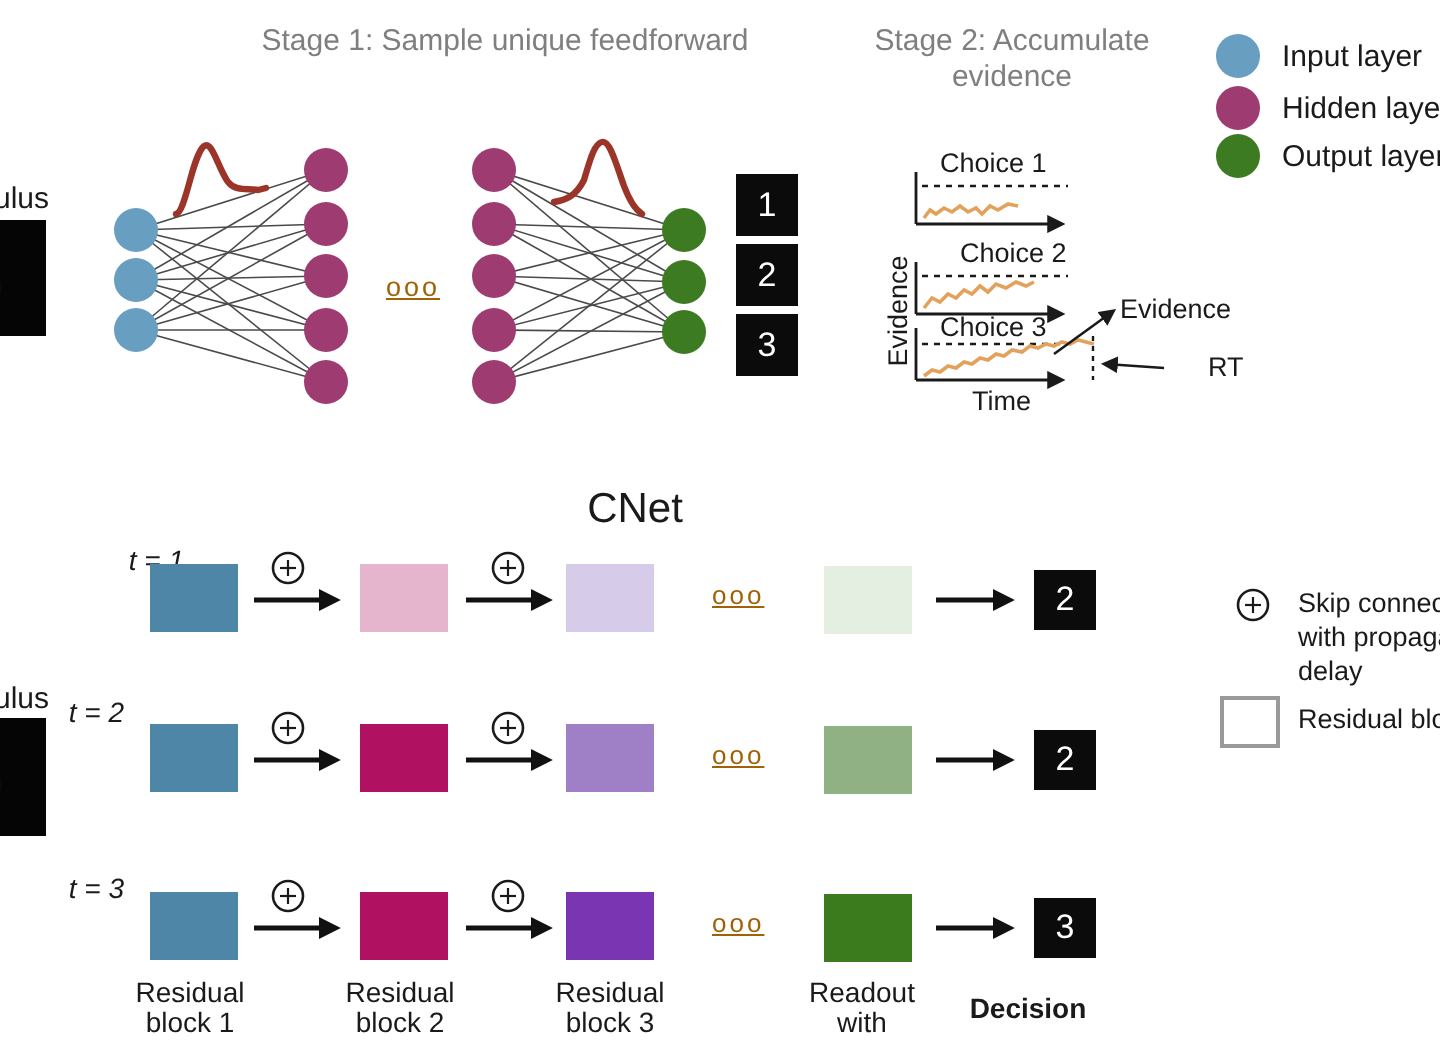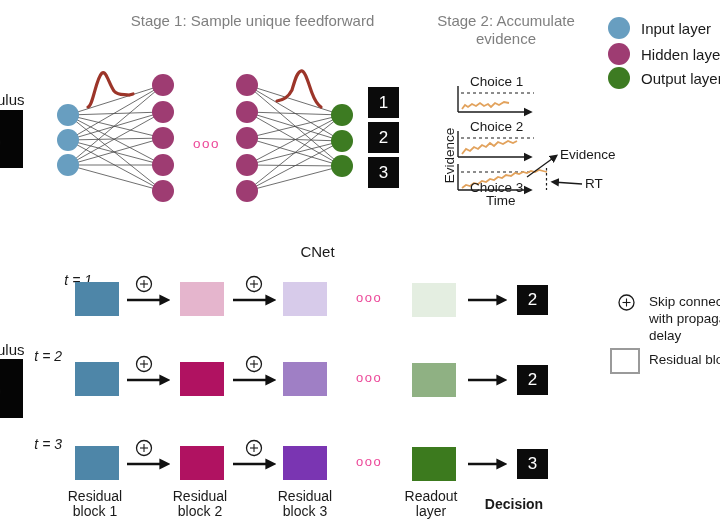--- a/index.html
+++ b/index.html
@@ -9,21 +9,21 @@
   }
   .abs{position:absolute;}
   .gray-title{color:#7f7f7f;font-size:15px;line-height:18px;text-align:center;}
   .plot-label{font-size:13.5px;white-space:nowrap;}
   .legend-label{font-size:15px;white-space:nowrap;}
   .legend-dot{width:22px;height:22px;border-radius:50%;position:absolute;}
   .digit-box{position:absolute;background:#0b0b0b;display:flex;align-items:center;justify-content:center;color:#fff;}
   .digit-box span{font-size:17px;}
   .block{position:absolute;width:44px;height:34px;}
   .t-label{position:absolute;font-size:14px;font-style:italic;width:34px;text-align:right;}
-  .dots{position:absolute;font-size:13px;letter-spacing:1.5px;color:#ec4899;}
+  .dots{position:absolute;font-size:13px;letter-spacing:1.5px;color:#a16207;text-decoration:underline;}
   .block-label{position:absolute;width:90px;text-align:center;font-size:14px;line-height:15px;}
   .stim-box{position:absolute;left:-32px;width:55px;height:58px;background:#050505;overflow:hidden;}
   .stim-digit{position:absolute;left:8px;top:6px;color:#fff;font-size:38px;font-family:"DejaVu Serif",serif;filter:blur(1.3px);transform:rotate(-6deg);}
   .stim-label{position:absolute;left:-33px;font-size:15px;white-space:nowrap;}
   .legend-line{font-size:13.5px;line-height:17px;white-space:nowrap;}
   svg{position:absolute;overflow:visible;}
 </style>
 </head>
 <body>
 
@@ -152,27 +152,27 @@
       <line x1="458" y1="190" x2="530" y2="190" stroke="#1a1a1a" stroke-width="1.4" marker-end="url(#ah)"></line>
       <line x1="461" y1="172" x2="534" y2="172" stroke="#1a1a1a" stroke-width="1.2" stroke-dasharray="3 3"></line>
       <line x1="546.5" y1="168" x2="546.5" y2="190" stroke="#1a1a1a" stroke-width="1.2" stroke-dasharray="2.5 2.5"></line>
       <polyline points="462,188 466,185 470,186 474,183 478,184 482,181 486,182 490,179 494,180 498,177 502,178 506,175 511,176 515,173 519,174 523,172 527,173 531,171 535,172 539,170 543,171 547,172" fill="none" stroke="var(--trace_orange)" stroke-width="1.8"></polyline>
     </g>
     <line x1="527" y1="177" x2="556" y2="156" stroke="#1a1a1a" stroke-width="1.3" marker-end="url(#ah)"></line>
     <line x1="582" y1="184" x2="553" y2="182" stroke="#1a1a1a" stroke-width="1.3" marker-end="url(#ah)"></line>
   </svg>
 
   <div class="abs plot-label" style="left:470px;top:74px;">Choice 1</div>
-  <div class="abs plot-label" style="left:470px;top:119px;">Choice 2</div>
-  <div class="abs plot-label" style="left:470px;top:156px;margin-top:24px;">Choice 3</div>
+  <div class="abs plot-label" style="left:480px;top:119px;">Choice 2</div>
+  <div class="abs plot-label" style="left:470px;top:156px;">Choice 3</div>
   <div class="abs plot-label" style="left:560px;top:147px;">Evidence</div>
-  <div class="abs plot-label" style="left:585px;top:176px;">RT</div>
+  <div class="abs plot-label" style="left:604px;top:176px;">RT</div>
   <div class="abs plot-label" style="left:486px;top:193px;">Time</div>
 
-  <div class="abs" style="left:280px;top:243px;width:75px;text-align:center;font-size:15px;">CNet</div>
+  <div class="abs" style="left:280px;top:243px;width:75px;text-align:center;font-size:21px;">CNet</div>
 
   <div class="stim-label" style="top:341px;">Stimulus</div>
   <div class="stim-box" style="top:359px;height:59px;">
     <span class="stim-digit">3</span>
   </div>
 
   <div class="t-label" style="left:28px;top:272px;margin-left:30px;">t = 1</div>
   <div class="t-label" style="left:28px;top:348px;">t = 2</div>
   <div class="t-label" style="left:28px;top:436px;">t = 3</div>
 
@@ -257,21 +257,21 @@
   <div class="block-label" style="left:155px;top:489px;">
     <div>Residual</div>
     <div>block 2</div>
   </div>
   <div class="block-label" style="left:260px;top:489px;">
     <div>Residual</div>
     <div>block 3</div>
   </div>
   <div class="block-label" style="left:386px;top:489px;">
     <div>Readout</div>
-    <div>layer</div>
+    <div>with</div>
   </div>
   <div class="block-label" style="left:464px;top:497px;width:100px;font-weight:bold;">
     <div>Decision</div>
   </div>
 
   <svg style="left:618px;top:294px;" width="17" height="17" viewBox="0 0 17 17">
     <circle cx="8.5" cy="8.5" r="7.5" fill="#fff" stroke="#1a1a1a" stroke-width="1.3"></circle>
     <line x1="4.5" y1="8.5" x2="12.5" y2="8.5" stroke="#1a1a1a" stroke-width="1.1"></line>
     <line x1="8.5" y1="4.5" x2="8.5" y2="12.5" stroke="#1a1a1a" stroke-width="1.1"></line>
   </svg>

